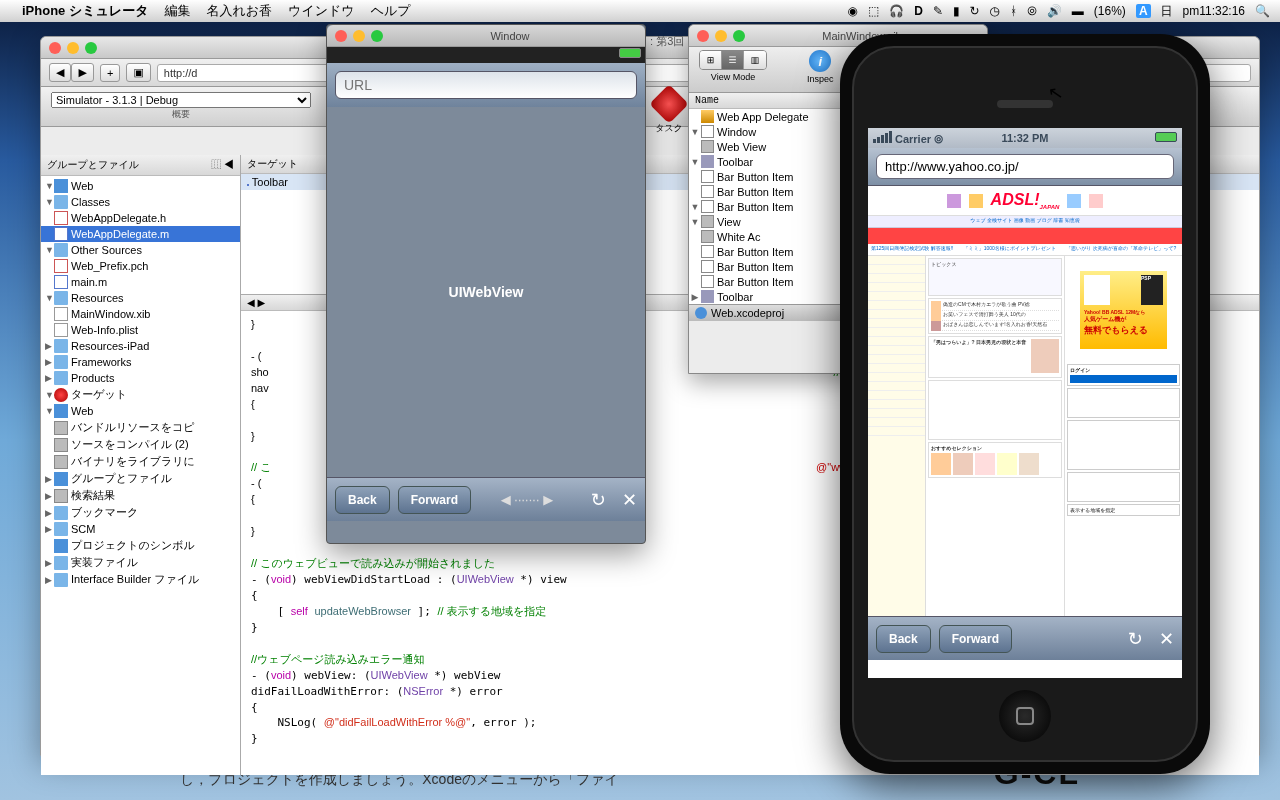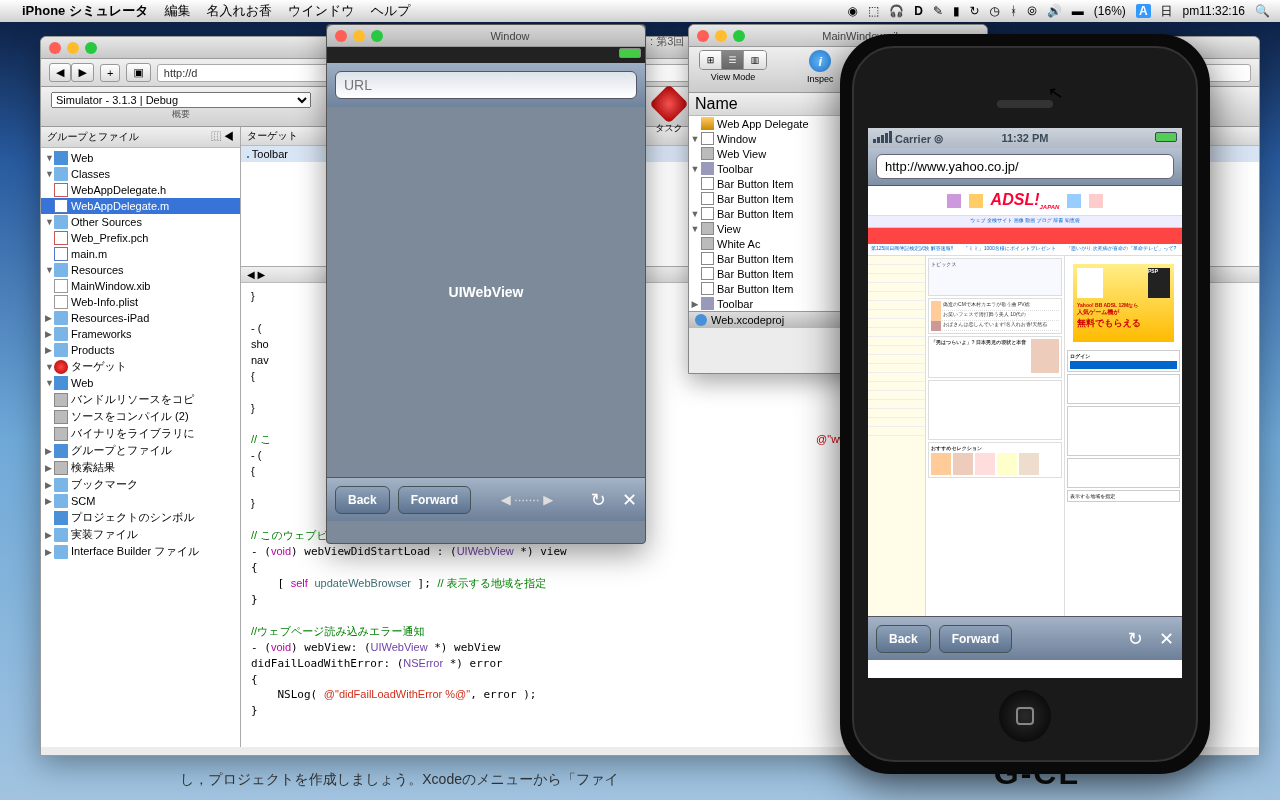--- a/index.html
+++ b/index.html
@@ -18,21 +18,21 @@
 .dot { width:12px; height:12px; border-radius:50%; }
 .r{background:#ff5f57}.y{background:#ffbd2e}.g{background:#28c940}
 .titlebar .t { flex:1; text-align:center; color:#444; }
 .toolbar { height:28px; background:linear-gradient(#f0f0f0,#d8d8d8); display:flex; align-items:center; padding:0 8px; gap:6px; border-bottom:1px solid #999; font-size:11px; }
 .toolbar .nav { display:flex; }
 .toolbar button { font-size:11px; padding:2px 6px; background:linear-gradient(#fff,#ddd); border:1px solid #999; border-radius:3px; }
 .toolbar .url { flex:1; background:#fff; border:1px solid #aaa; border-radius:3px; padding:2px 6px; font-size:11px; color:#333; }
 .xcode-tool { height:40px; background:linear-gradient(#f2f2f2,#d0d0d0); border-bottom:1px solid #9a9a9a; display:flex; align-items:center; padding:4px 10px; gap:8px; font-size:10px; }
 .xcode-tool select { font-size:11px; width:260px; }
 .xcode-tool .lb { text-align:center; width:260px; }
-.xcode-body { display:flex; height:620px; }
+.xcode-body { display:flex; height:620px;margin-top:28px; }
 .sidebar { width:200px; background:#fff; border-right:1px solid #aaa; font-size:11px; overflow:hidden; }
 .sidebar .hdr { background:linear-gradient(#f0f0f0,#d8d8d8); padding:3px 6px; font-size:10px; border-bottom:1px solid #bbb; display:flex; justify-content:space-between; }
 .tree { padding:2px 0; }
 .tree .row { display:flex; align-items:center; padding:1px 4px; white-space:nowrap; cursor:default; }
 .tree .row.sel { background:#3874d7; color:#fff; }
 .tree .disc { width:9px; font-size:9px; color:#666; }
 .tree .ic { width:14px; height:14px; margin-right:3px; display:inline-block; }
 .folder{background:#7ab5e8;border-radius:1px;}
 .file-h{background:#fff;border:1px solid #c55;}
 .file-m{background:#fff;border:1px solid #57c;}
@@ -62,21 +62,21 @@
 .ibhier { position:absolute; left:688px; top:24px; width:300px; height:350px; background:#ececec; border:1px solid #888; border-radius:6px 6px 0 0; box-shadow:0 8px 25px rgba(0,0,0,.35); z-index:30; }
 .ibhier .titlebar .t { font-size:11px; }
 .ibh-tool { height:46px; background:linear-gradient(#eee,#ccc); border-bottom:1px solid #999; display:flex; align-items:flex-start; padding:3px 10px; gap:40px; font-size:9px; }
 .ibh-seg { display:flex; flex-direction:column; align-items:center; gap:2px; }
 .seg { display:flex; border:1px solid #888; border-radius:4px; overflow:hidden; }
 .seg span { width:22px; height:18px; background:linear-gradient(#fff,#ddd); display:flex; align-items:center; justify-content:center; border-right:1px solid #999; }
 .seg span:last-child{border:none}
 .seg .on { background:linear-gradient(#888,#666); color:#fff; }
 .info-ic { width:22px; height:22px; background:radial-gradient(#6bf,#27c); border-radius:50%; color:#fff; font-style:italic; font-weight:bold; display:flex; align-items:center; justify-content:center; font-size:13px; }
 .ibh-list { background:#fff; font-size:11px; }
-.ibh-list .hdr { background:linear-gradient(#f0f0f0,#d8d8d8); padding:2px 6px; border-bottom:1px solid #bbb; font-size:16px; }
+.ibh-list .hdr { background:linear-gradient(#f0f0f0,#d8d8d8); padding:2px 6px; border-bottom:1px solid #bbb; font-size:10px;font-family:Liberation Mono, monospace; }
 .ibh-list .row { display:flex; align-items:center; padding:1px 0; }
 .cube{background:linear-gradient(#fc6,#c80);}
 .win{background:#fff;border:1px solid #888;}
 .view{background:#bbb;border:1px solid #888;}
 .tb{background:#99b;}
 .bbi{background:#fff;border:1px solid #888;}
 .xcp{background:#4a90d9;border-radius:50%;}
 .ibh-foot { background:linear-gradient(#ddd,#bbb); padding:2px 6px; font-size:11px; display:flex; align-items:center; gap:4px; border-top:1px solid #999; }
 
 .iphone { position:absolute; left:840px; top:34px; width:370px; height:740px; background:#0a0a0a; border-radius:50px; box-shadow:0 12px 40px rgba(0,0,0,.6); z-index:50; padding:12px; }
@@ -100,21 +100,21 @@
 .yahoo-banner { height:16px; background:#f44; }
 .yahoo-ticker { height:12px; background:#fff; border-bottom:1px solid #ddd; font-size:5px; display:flex; gap:10px; padding:1px 3px; color:#06c; }
 .yahoo-body { display:flex; height:360px; }
 .yahoo-l { width:58px; background:#fffce8; border-right:1px solid #ddd; }
 .yahoo-l .row{height:9px;border-bottom:1px solid #eee;}
 .yahoo-m { flex:1; background:#fff; }
 .yahoo-m .box{border:1px solid #ddd;margin:2px;padding:2px;font-size:5px;color:#333;}
 .yahoo-m .news{height:10px;display:flex;gap:2px;border-bottom:1px dotted #ddd;}
 .yahoo-m .thumb{width:10px;height:10px;background:#fc9;}
 .yahoo-r { width:118px; background:#fff; border-left:1px solid #ddd; }
-.yahoo-ad { height:78px; background:linear-gradient(#fe8,#fb0); margin:8px; font-size:7px; color:#c00; font-weight:bold; padding:4px; position:relative; }
+.yahoo-ad { height:78px; background:linear-gradient(#fe8,#fb0); margin:15px; font-size:7px; color:#c00; font-weight:bold; padding:4px; position:relative; }
 .yahoo-ad .wii{position:absolute;top:4px;left:4px;width:26px;height:30px;background:#fff;}
 .yahoo-login{border:1px solid #ccc;margin:2px;padding:2px;font-size:5px;}
 .sim-tb { height:44px; background:linear-gradient(#a4b3c6,#6d8099); display:flex; align-items:center; padding:0 8px; gap:8px; border-top:1px solid #556; }
 .cursor { position:absolute; left:1048px; top:82px; font-size:18px; color:#000; z-index:200; transform:rotate(-10deg); }
 
 .xstatus { position:absolute; bottom:0; left:0; right:0; height:22px; background:linear-gradient(#e8e8e8,#c8c8c8); display:flex; align-items:center; padding:0 8px; font-size:11px; border-top:1px solid #999; }
 .xstatus .ic{width:14px;height:14px;background:#4a90d9;margin-right:5px;border-radius:2px}
 
 .bgdoc { position:absolute; left:180px; bottom:10px; font-size:14px; color:#333; z-index:6; line-height:1.6; }
 .gcl { position:absolute; right:200px; bottom:8px; font-size:32px; font-weight:900; color:#111; z-index:6; letter-spacing:2px; }

